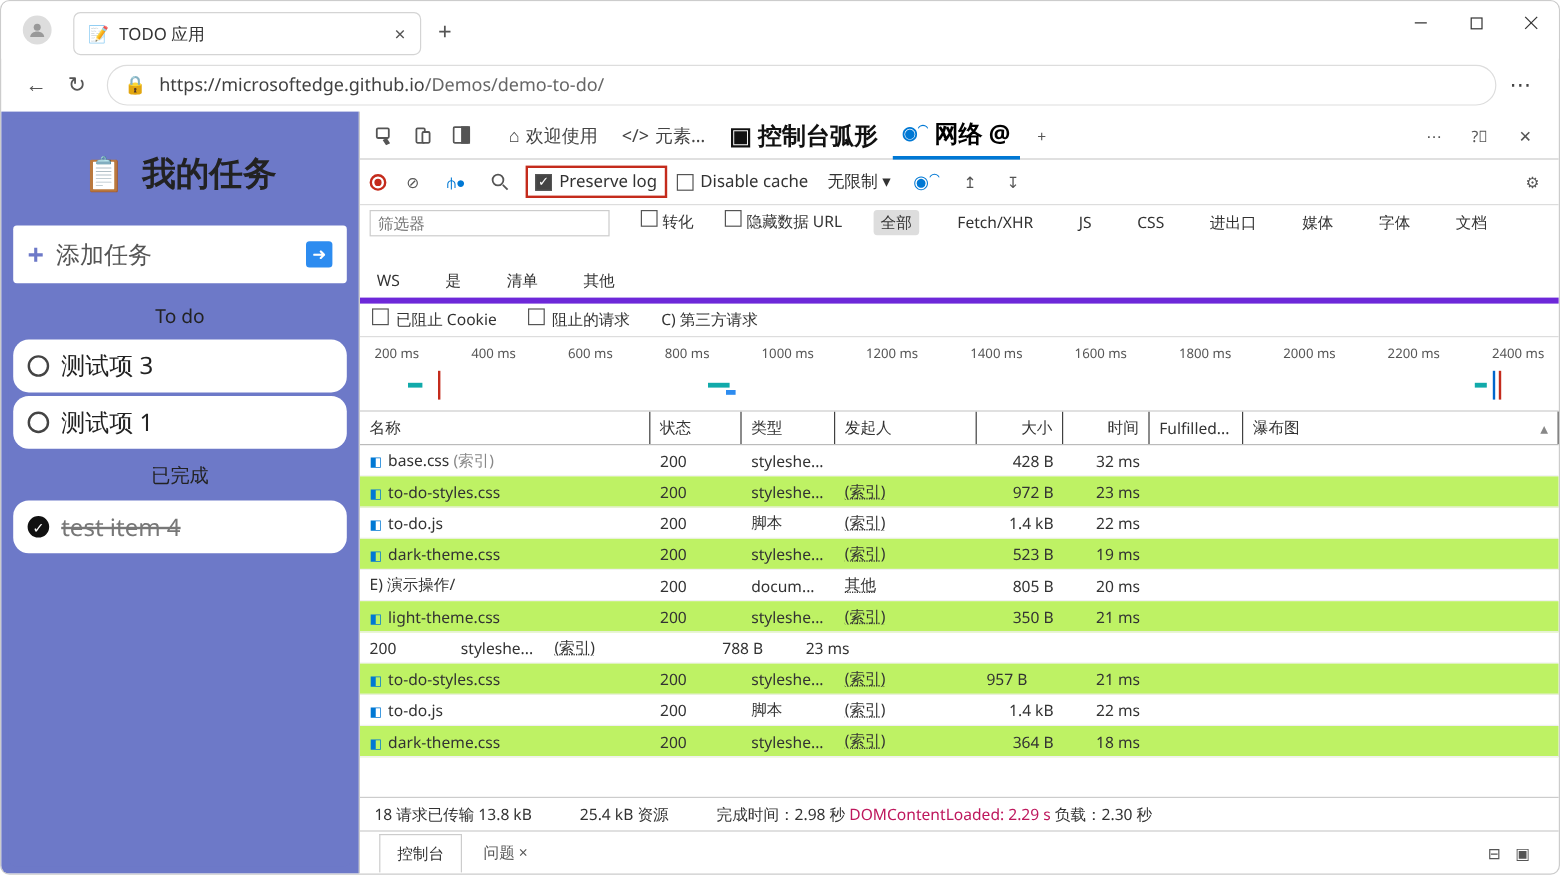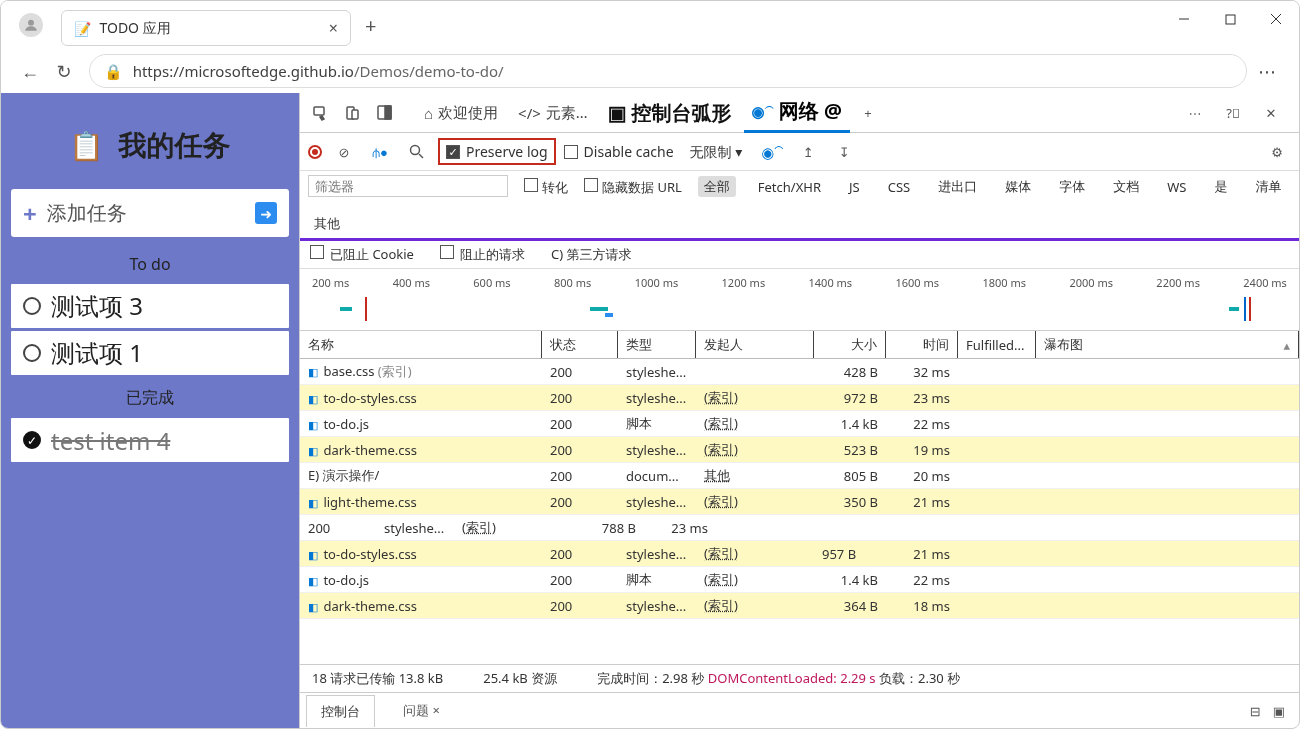--- a/index.html
+++ b/index.html
@@ -23,21 +23,21 @@
 
 .content{display:flex;height:calc(100% - 92px)}
 .app{width:298px;background:#6d79c8;padding:6px;display:flex;flex-direction:column}
 .app-inner{background:#6d79c8;border-radius:6px;padding:10px 0;flex:1}
 .app-title{display:flex;align-items:center;justify-content:center;font-size:28px;font-weight:600;color:#222;padding:16px 0 22px}
 .clipboard{font-size:28px;margin-right:14px}
 .add-task{background:#fff;margin:2px 4px 8px;height:48px;border-radius:3px;display:flex;align-items:center;padding:0 12px;font-size:20px;color:#555}
 .add-task .plus{color:#6d79c8;font-weight:700;margin-right:10px;font-size:24px}
 .add-task .arrow{margin-left:auto;background:#2d8cf0;color:#fff;width:22px;height:22px;border-radius:3px;display:flex;align-items:center;justify-content:center;font-size:14px}
 .section-label{text-align:center;font-size:16px;color:#222;padding:8px 0 6px}
-.task{background:#fff;margin:3px 4px;height:44px;border-radius:1px;display:flex;align-items:center;padding:0 12px;font-size:24px;color:#222}
+.task{background:#fff;margin:3px 4px;height:44px;border-radius:13px;display:flex;align-items:center;padding:0 12px;font-size:20px;color:#222}
 .task .circle{width:18px;height:18px;border:2px solid #444;border-radius:50%;margin-right:10px}
 .task.done{color:#777}
 .task.done .circle{background:#111;border-color:#111;position:relative}
 .task.done .circle::after{content:"✓";color:#fff;font-size:12px;position:absolute;left:2px;top:-1px}
 .task.done span{text-decoration:line-through}
 
 .devtools{flex:1;display:flex;flex-direction:column;border-left:1px solid #ccc;font-size:13px;color:#333}
 .dt-tabs{height:40px;display:flex;align-items:center;border-bottom:1px solid #ccc;padding:0 6px;gap:4px}
 .dt-icon{width:28px;height:28px;display:flex;align-items:center;justify-content:center;color:#555;cursor:pointer}
 .dt-tab{padding:0 8px;height:40px;display:flex;align-items:center;gap:5px;font-size:15px;color:#444;cursor:pointer;white-space:nowrap}
@@ -47,46 +47,46 @@
 
 .dt-toolbar{height:38px;display:flex;align-items:center;border-bottom:1px solid #ddd;padding:0 8px;gap:8px}
 .rec{width:14px;height:14px;border:2px solid #c42b1c;border-radius:50%;position:relative}
 .rec::after{content:"";position:absolute;inset:2px;background:#c42b1c;border-radius:50%}
 .preserve{border:2px solid #c42b1c;padding:2px 6px;display:flex;align-items:center;gap:6px;font-size:14px}
 .cb{width:14px;height:14px;border:1px solid #555;display:inline-flex;align-items:center;justify-content:center;font-size:11px}
 .cb.checked{background:#444;color:#fff}
 .throttle{padding:2px 8px;font-size:14px}
 .wifi{color:#0078d4;font-size:15px}
 
-.dt-filters{display:flex;align-items:flex-end;border-bottom:3px solid #6d28d9;padding:4px 8px;gap:16px;font-size:13px;flex-wrap:wrap}
+.dt-filters{display:flex;align-items:flex-start;border-bottom:5px solid #6d28d9;padding:4px 8px;gap:26px;font-size:13px;flex-wrap:wrap}
 .filter-input{border:1px solid #ccc;height:22px;width:200px;padding:0 6px;font-size:13px;color:#888}
 .pill{padding:1px 6px;border-radius:3px;cursor:pointer}
 .pill.active{background:#ddd}
 
 .dt-filters2{display:flex;align-items:center;border-bottom:1px solid #ddd;padding:4px 10px;gap:26px;font-size:13px}
 
 .timeline{height:62px;border-bottom:1px solid #ccc;position:relative;font-size:11px;color:#555}
 .timeline .ticks{display:flex;justify-content:space-between;padding:6px 12px 0}
 .timeline .marks{position:absolute;left:0;right:0;top:22px;height:38px}
 .mark{position:absolute;top:6px;height:24px;width:2px}
 
 .net-header{display:flex;border-bottom:1px solid #bbb;background:#fff;height:28px;align-items:center;font-size:13px;color:#333}
 .net-header>div{padding:0 8px;border-right:1px solid #404040;height:100%;display:flex;align-items:center}
 .col-name{width:242px}.col-status{width:76px}.col-type{width:78px}.col-init{width:118px}.col-size{width:72px;justify-content:flex-end}.col-time{width:72px;justify-content:flex-end}.col-ful{width:78px}.col-wf{flex:1;position:relative}
 
 .net-body{flex:1;overflow:auto}
 .net-row{display:flex;height:26px;align-items:center;font-size:13px;border-bottom:1px solid #f0f0f0}
-.net-row.odd{background:#fef9c3}
+.net-row.odd{background:#bef264}
 .net-row>div{padding:0 8px;overflow:hidden;white-space:nowrap;text-overflow:ellipsis}
 .file-icon{color:#0078d4;margin-right:5px;font-size:11px}
 
 .summary{height:28px;border-top:1px solid #ccc;display:flex;align-items:center;padding:0 12px;font-size:13px;gap:40px}
 .dcl{color:#be185d}
 
-.drawer{height:36px;border-top:1px solid #ccc;display:flex;align-items:center;padding:0 6px;gap:14px;font-size:13px}
+.drawer{height:36px;border-top:1px solid #ccc;display:flex;align-items:center;padding:0 16px;gap:4px;font-size:13px}
 .drawer-tab{padding:6px 14px;border:1px solid #ccc;border-bottom:none;background:#fff;cursor:pointer}
 .drawer-tab.inactive{border:none;color:#555}
 .drawer-right{margin-left:auto;display:flex;gap:12px;padding-right:8px;color:#555}
 
 svg{display:block}
 </style>
 </head>
 <body>
 
 <div class="titlebar">

